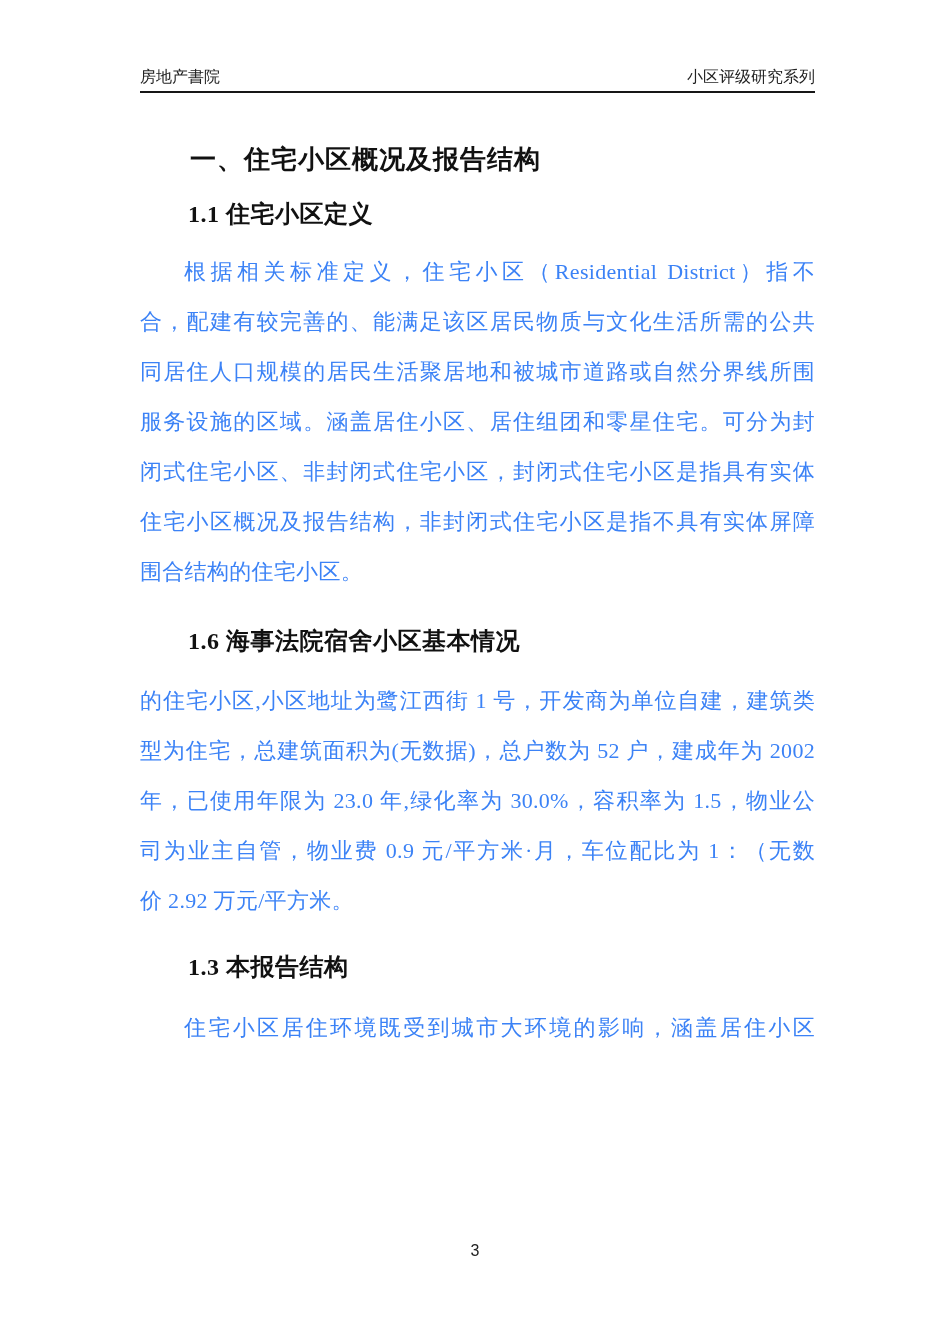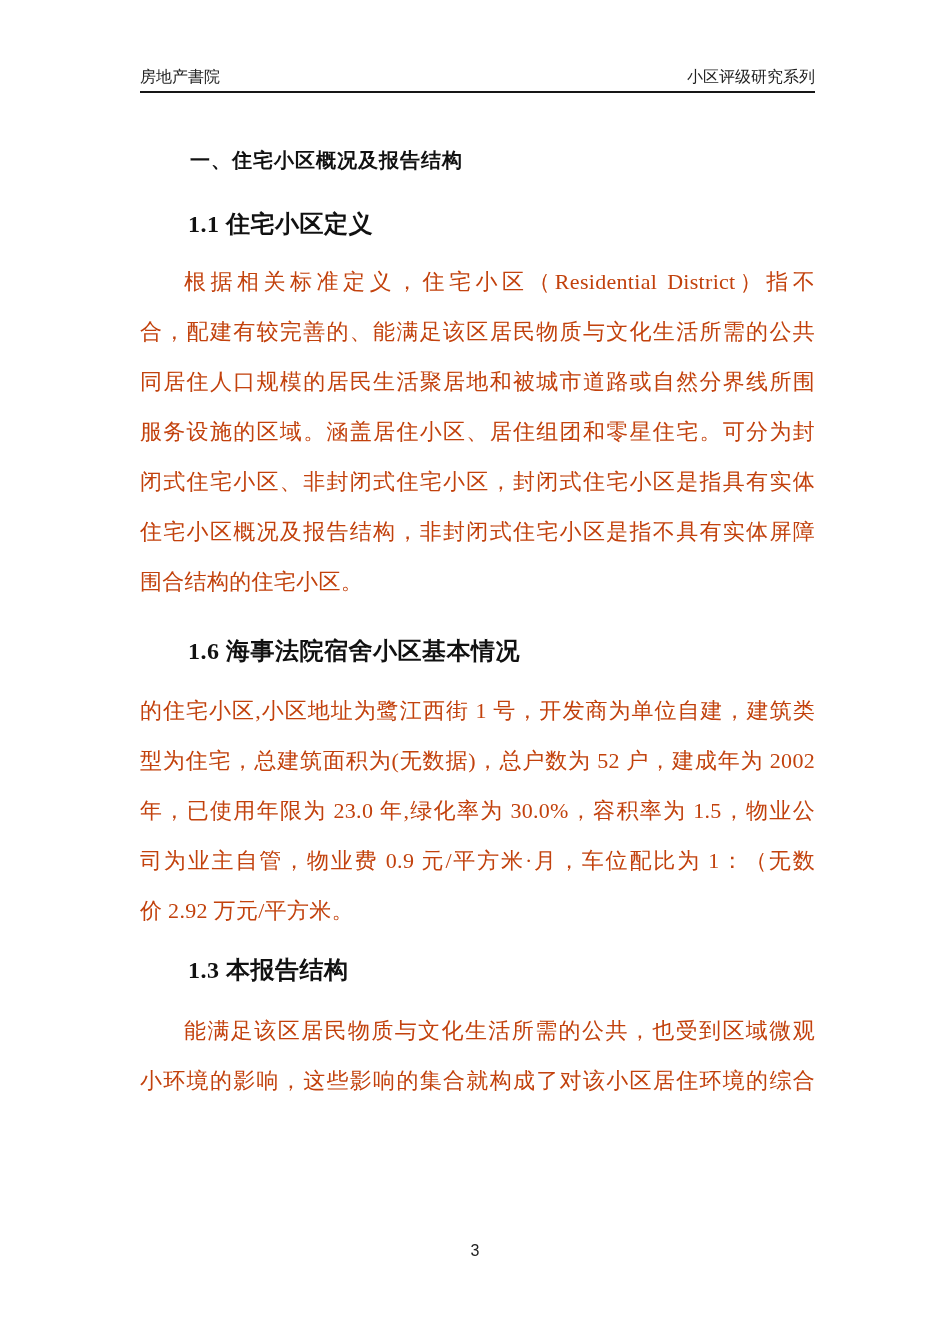--- a/index.html
+++ b/index.html
@@ -31,42 +31,42 @@
     border-bottom: 2.5px solid #161616;
     font-family: "Liberation Sans", "DejaVu Sans", sans-serif;
     font-size: 16px;
     color: #222222;
   }
   
   .doc-title {
     margin: 49px 0 0 50px;
     font-family: "Liberation Serif", "DejaVu Serif", serif;
     font-weight: bold;
-    font-size: 20px;
+    font-size: 26px;
     line-height: 36px;
     letter-spacing: 1px;
     color: #111111;
   }
   .section-heading {
     margin-left: 48px;
     font-family: "Liberation Serif", "DejaVu Serif", serif;
     font-weight: bold;
     font-size: 24px;
     line-height: 32px;
     letter-spacing: 0.5px;
     color: #111111;
   }
-  .section-heading.s1 { margin-top: 30px; }
+  .section-heading.s1 { margin-top: 20px; }
   .section-heading.s2 { margin-top: 28px; }
-  .section-heading.s3 { margin-top: 18px; }
+  .section-heading.s3 { margin-top: 25px; }
   
   .paragraph {
     font-family: "Liberation Serif", "DejaVu Serif", serif;
     font-size: 22px;
-    color: #c2410c;
+    color: #3b82f6;
   }
   .paragraph.p1 { margin-top: 17px; }
   .paragraph.p2 { margin-top: 19px; }
   .paragraph.p3 { margin-top: 20px; }
   .line {
     height: 50px;
     line-height: 50px;
     text-align: justify;
     text-align-last: justify;
     text-justify: inter-character;
@@ -118,22 +118,21 @@
         <div class="line">的住宅小区,小区地址为鹭江西街 1 号，开发商为单位自建，建筑类</div>
         <div class="line">型为住宅，总建筑面积为(无数据)，总户数为 52 户，建成年为 2002</div>
         <div class="line">年，已使用年限为 23.0 年,绿化率为 30.0%，容积率为 1.5，物业公</div>
         <div class="line">司为业主自管，物业费 0.9 元/平方米·月，车位配比为 1：（无数</div>
         <div class="line para-end">价 2.92 万元/平方米。</div>
       </div>
 
     <div class="section-heading s3">1.3 本报告结构</div>
 
     <div class="paragraph p3">
-        <div class="line indent">能满足该区居民物质与文化生活所需的公共，也受到区域微观</div>
-        <div class="line">小环境的影响，这些影响的集合就构成了对该小区居住环境的综合</div>
+        <div class="line indent">住宅小区居住环境既受到城市大环境的影响，涵盖居住小区</div>
       </div>
 
   </div>
 
   <div class="footer">
     <span>3</span>
   </div>
 
 </div>
 

